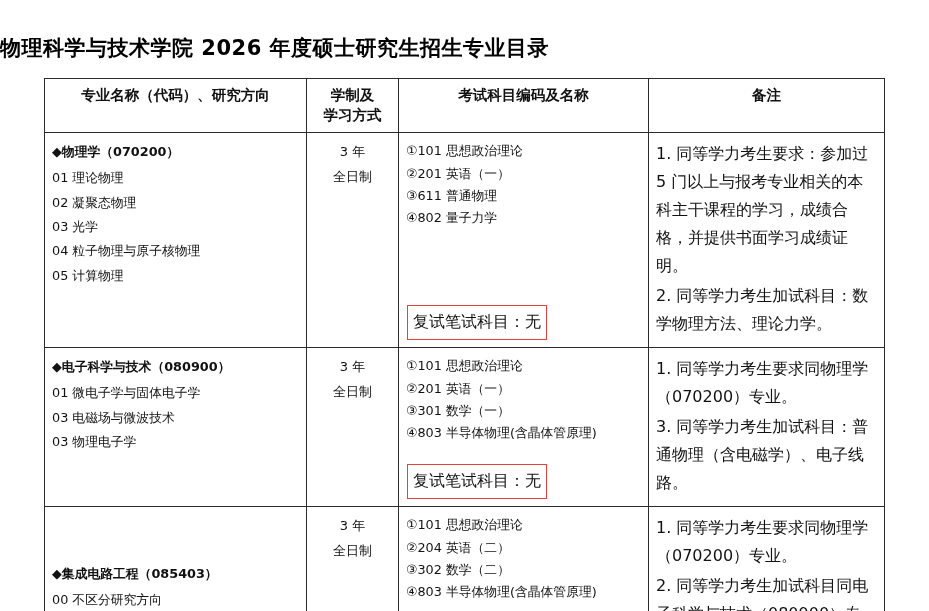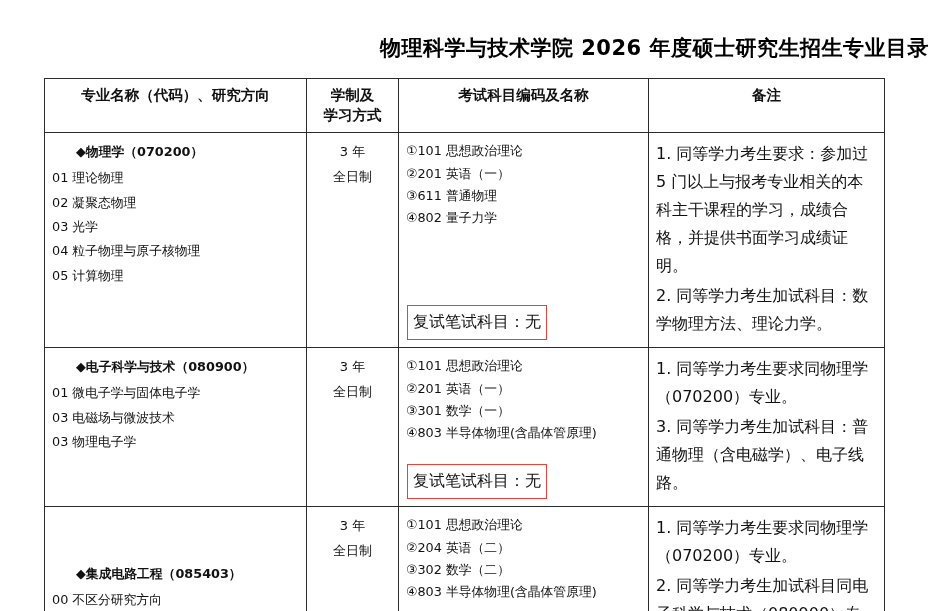--- a/index.html
+++ b/index.html
@@ -14,21 +14,21 @@
     color: #111111;
     overflow: hidden;
   }
   .page {
     position: relative;
     width: 929px;
     height: 611px;
     box-sizing: border-box;
   }
   .doc-title {
-    text-align: right;
+    text-align: left;
     font-size: 21px;
     font-weight: bold;
     letter-spacing: 0.5px;
     padding-top: 34px;
     padding-bottom: 16px;
     color: #000;
   }
   table.catalog {
     border-collapse: collapse;
     width: 840px;
@@ -69,21 +69,20 @@
   }
 
   .major-cell {
     font-size: 12.8px;
     line-height: 1.9;
     padding: 12px 8px 12px 10px;
   }
   .major-name {
     font-weight: bold;
     margin-bottom: 2px;
-    margin-left: 24px;
   }
   .dir-line {
     white-space: nowrap;
   }
 
   .mode-cell {
     font-size: 13px;
     text-align: left;
     line-height: 1.9;
     padding-top: 0;

